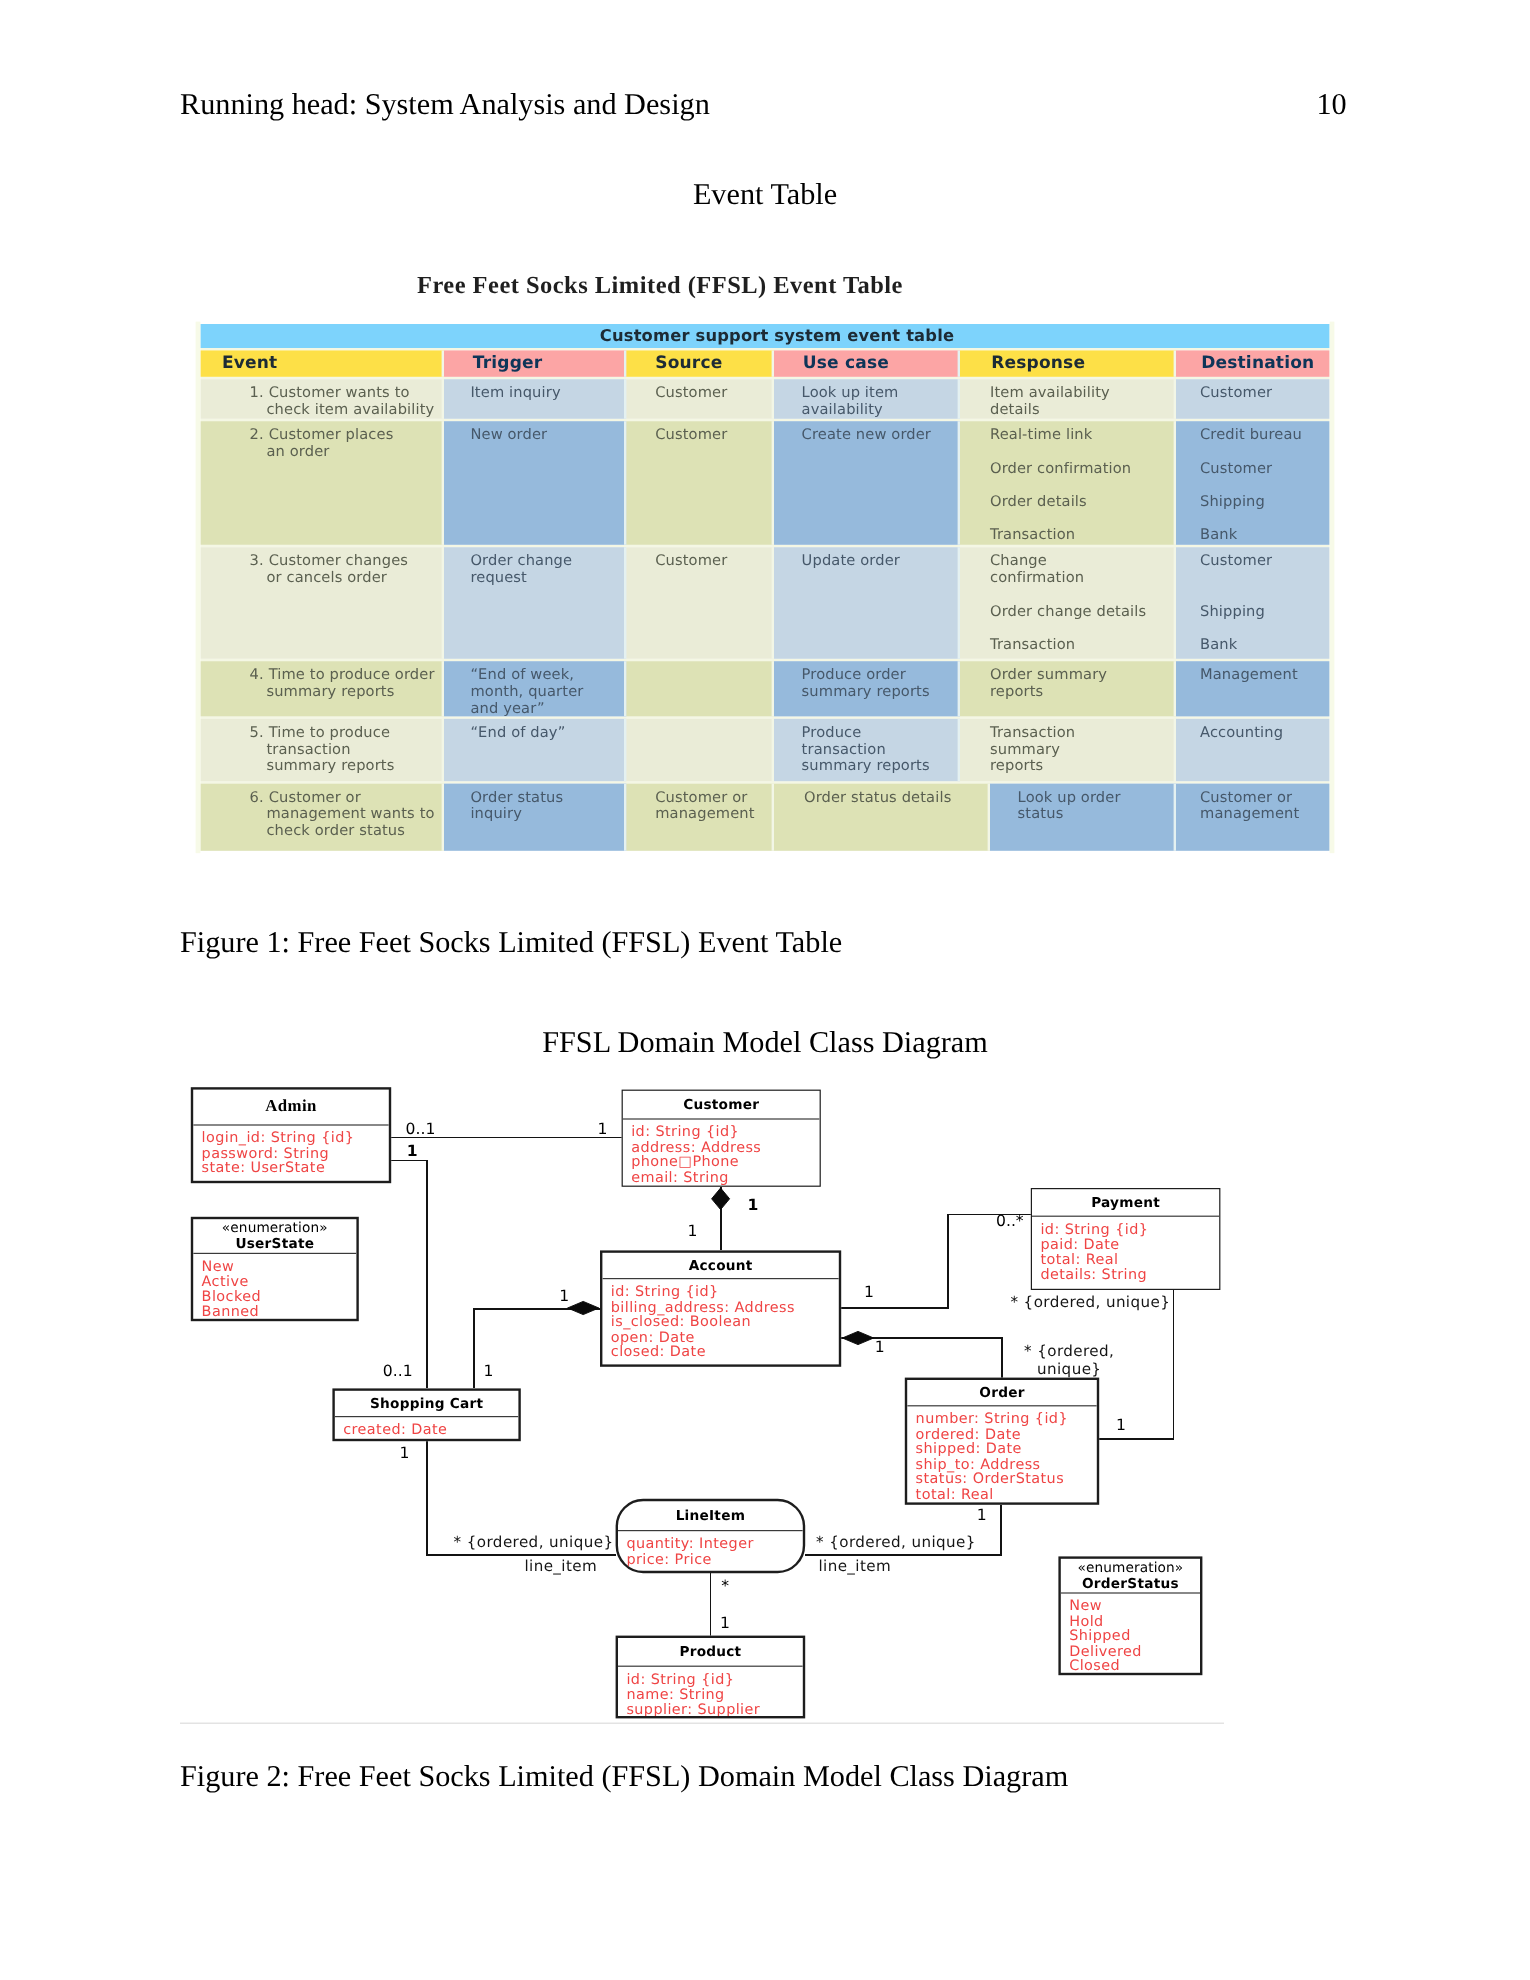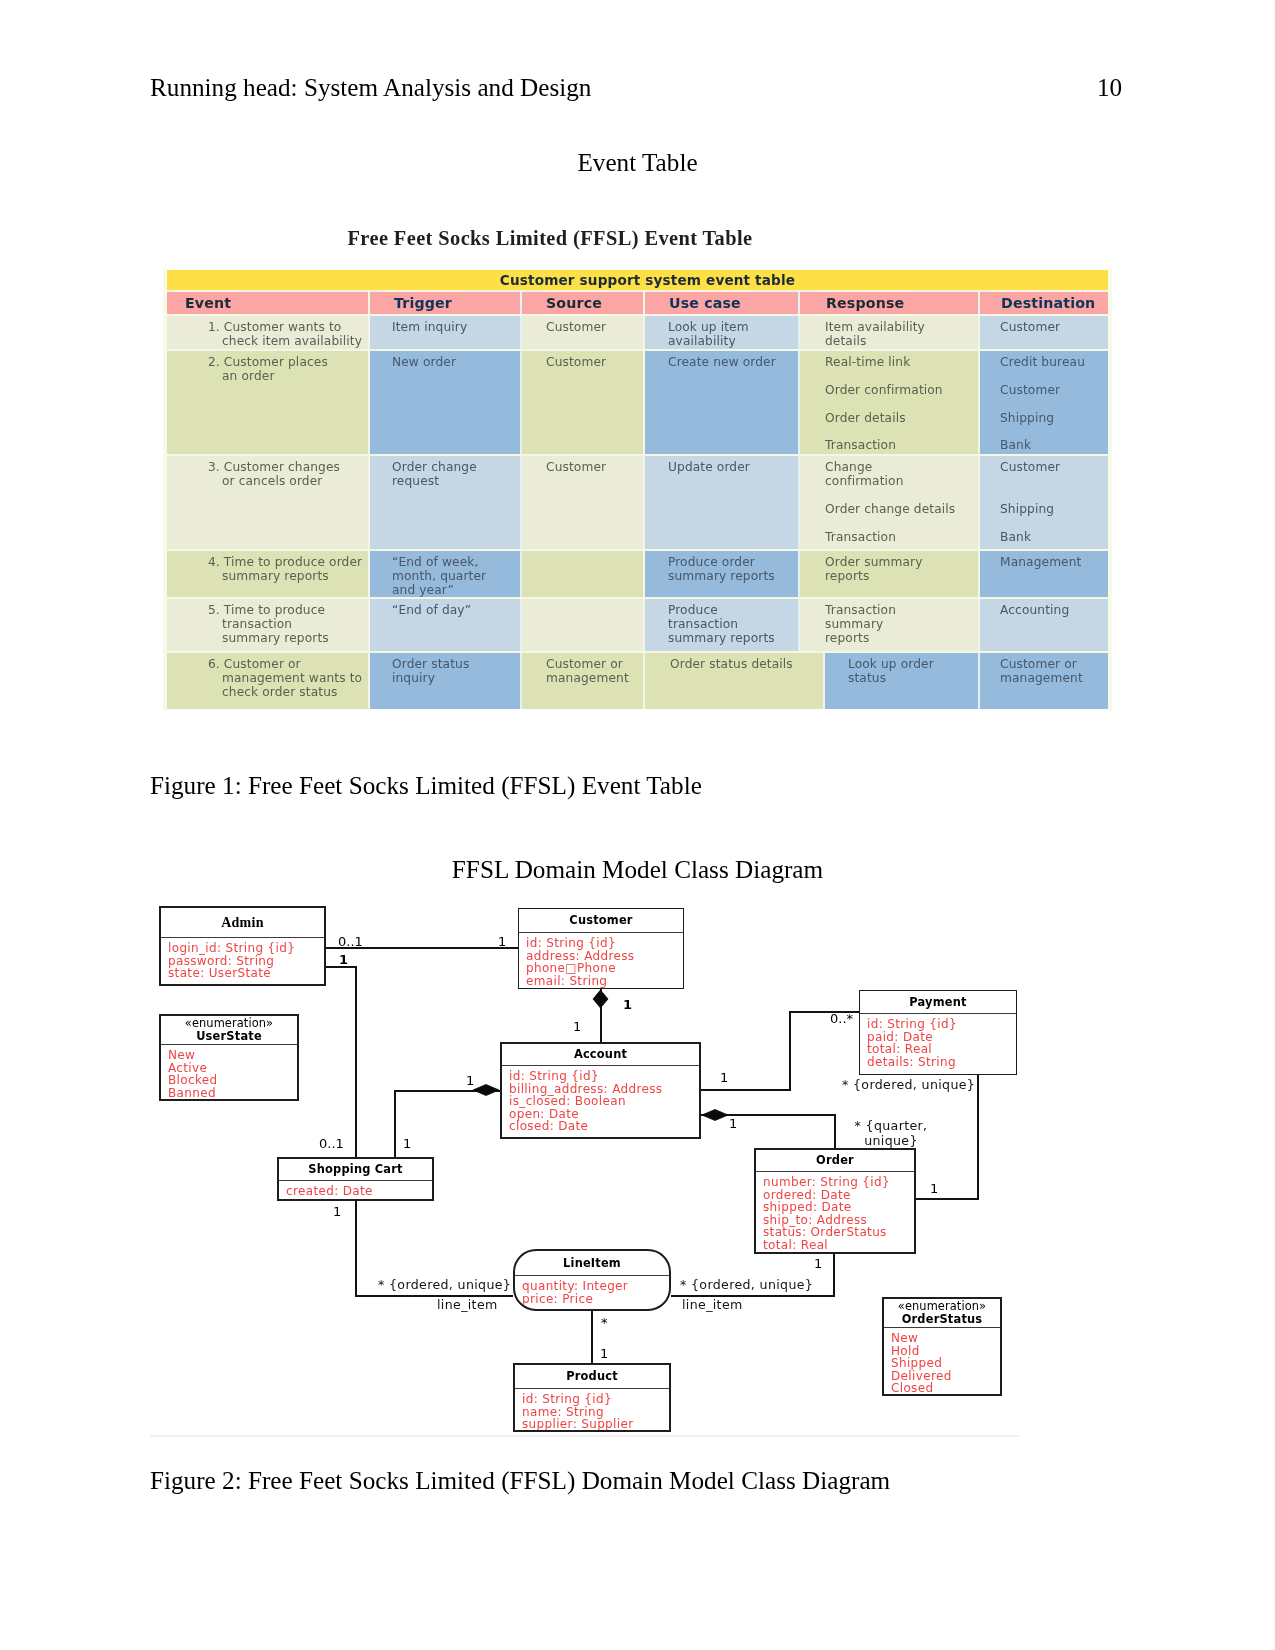--- a/index.html
+++ b/index.html
@@ -18,21 +18,21 @@
   #cap1{top:772px;}
   #cap2{top:1467px;}
 
   
   .evt-fig{position:absolute;left:167px;top:270px;width:941px;}
   .evt-fig-title{font-family:"Liberation Serif",serif;font-weight:bold;font-size:20.4px;color:#1f1f1f;
       text-align:center;letter-spacing:0.4px;position:absolute;left:150px;top:229px;width:800px;line-height:19px;}
   .et{width:941px;position:relative;}
   .et::before{content:"";position:absolute;left:-4px;top:-2px;width:4px;bottom:-2px;background:#f7fae8;}
   .et::after{content:"";position:absolute;right:-4px;top:-2px;width:4px;bottom:-2px;background:#f7fae8;}
-  .et-band{height:20px;background:#fde047;font-family:"DejaVu Sans",sans-serif;font-weight:bold;
+  .et-band{height:20px;background:#7dd3fc;font-family:"DejaVu Sans",sans-serif;font-weight:bold;
       font-size:13.6px;color:#1d2b35;letter-spacing:0.15px;display:flex;align-items:center;justify-content:center;padding-left:20px;box-sizing:border-box;}
   .et-row{display:flex;align-items:stretch;}
   .et-gap{height:2px;background:#f4f7e4;}
   .et-cell{box-sizing:border-box;font-family:"DejaVu Sans",sans-serif;font-size:12.2px;
       line-height:13.9px;color:#5b6050;padding:5px 4px 4px 22px;white-space:pre-line;overflow:hidden;
       letter-spacing:0.12px;}
   .et-row .w0{padding-left:55px;text-indent:-14px;}
   .et-row .w2{padding-left:24px;}
   .et-row .w4{padding-left:25px;}
   .et-row .w5{padding-left:20px;}
@@ -43,21 +43,21 @@
   .et-head .et-cell{font-weight:bold;font-size:14.2px;color:#1d2b35;line-height:22px;
       padding:0 0 0 18px;text-indent:0;letter-spacing:0.15px;}
   .et-head .et-cell.blue{color:#0e3558;padding-left:24px;}
   .et-head .et-cell.w2{padding-left:24px;}
   .et-head .et-cell.w4{padding-left:26px;}
   .et-head .et-cell.w5{padding-left:21px;}
   .w0{width:203px}.w1{width:152px}.w2{width:123px}.w3{width:155px}.w4{width:180px}.w5{width:128px}
   .et-row .et-cell{border-right:2px solid #f2f6e6;}
   .et-row .et-cell.w5{border-right:none;}
   .et-row .et-cell.blue{border-right-color:#e4f1f1;}
-  .hg{background:#fca5a5}.hb{background:#fca5a5}
+  .hg{background:#fde047}.hb{background:#fca5a5}
   .g1{background:#eaecd7}.g2{background:#dde2b5}
   .b1{background:#c5d6e4}.b2{background:#96badc}
 
   
   .cd{position:absolute;left:150px;top:896px;width:975px;height:562px;}
   .cd-svg{position:absolute;left:0;top:0;width:975px;height:562px;}
   .cls{position:absolute;border:1.2px solid #1d1d1d;background:#fff;box-sizing:border-box;z-index:2;overflow:hidden;}
   .cls .hd{font-family:"DejaVu Sans",sans-serif;font-weight:bold;font-size:11.4px;color:#000;
       text-align:center;border-bottom:0.9px solid #3a3a3a;letter-spacing:0.2px;box-sizing:border-box;
       display:flex;flex-direction:column;align-items:center;justify-content:center;line-height:13px;}
@@ -320,21 +320,21 @@
     <div class="mul" style="left:570px;top:176px;">1</div>
     <div class="mul" style="left:579px;top:222px;">1</div>
     <div class="mul" style="left:169px;top:242px;">0..1</div>
     <div class="mul" style="left:253px;top:242px;">1</div>
     <div class="mul" style="left:183px;top:310px;">1</div>
     <div class="mul" style="left:780px;top:287px;">1</div>
     <div class="mul" style="left:664px;top:362px;">1</div>
     <div class="mul" style="left:451px;top:421px;">*</div>
     <div class="mul" style="left:450px;top:452px;">1</div>
     <div class="lbl" style="left:692px;top:182px;">* {ordered, unique}</div>
-    <div class="lbl lbl2" style="left:695px;top:223px;">* {quarter,
+    <div class="lbl lbl2" style="left:695px;top:223px;">* {ordered,
 unique}</div>
     <div class="lbl" style="left:228px;top:382px;">* {ordered, unique}</div>
     <div class="lbl" style="left:530px;top:382px;">* {ordered, unique}</div>
     <div class="lbl" style="left:287px;top:402px;">line_item</div>
     <div class="lbl" style="left:532px;top:402px;">line_item</div>
   </div>  
     <div class="caption" id="cap2">Figure 2: Free Feet Socks Limited (FFSL) Domain Model Class Diagram</div>
 </div>
 
 </body></html>

